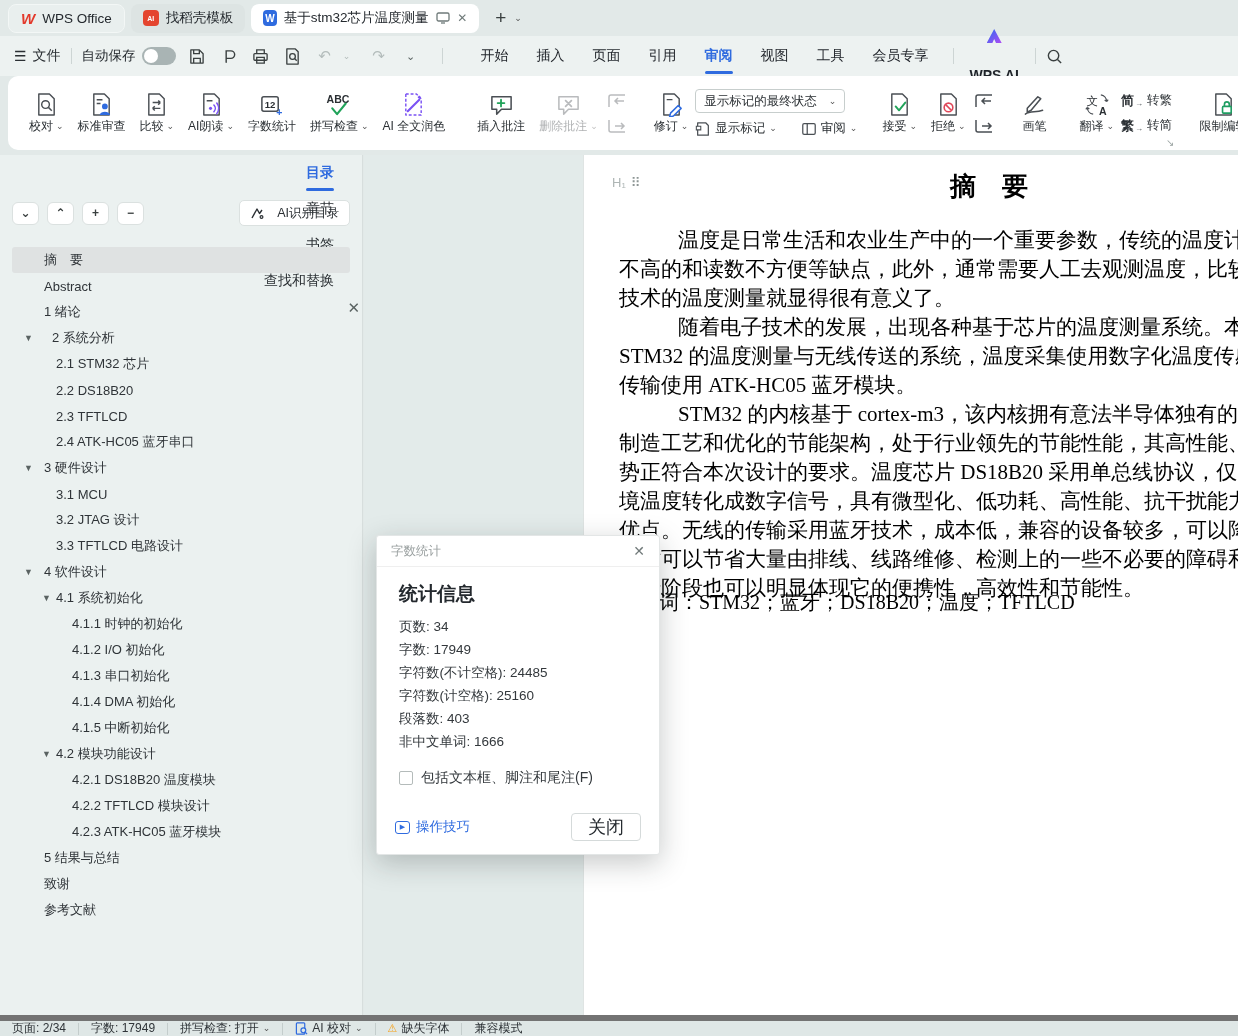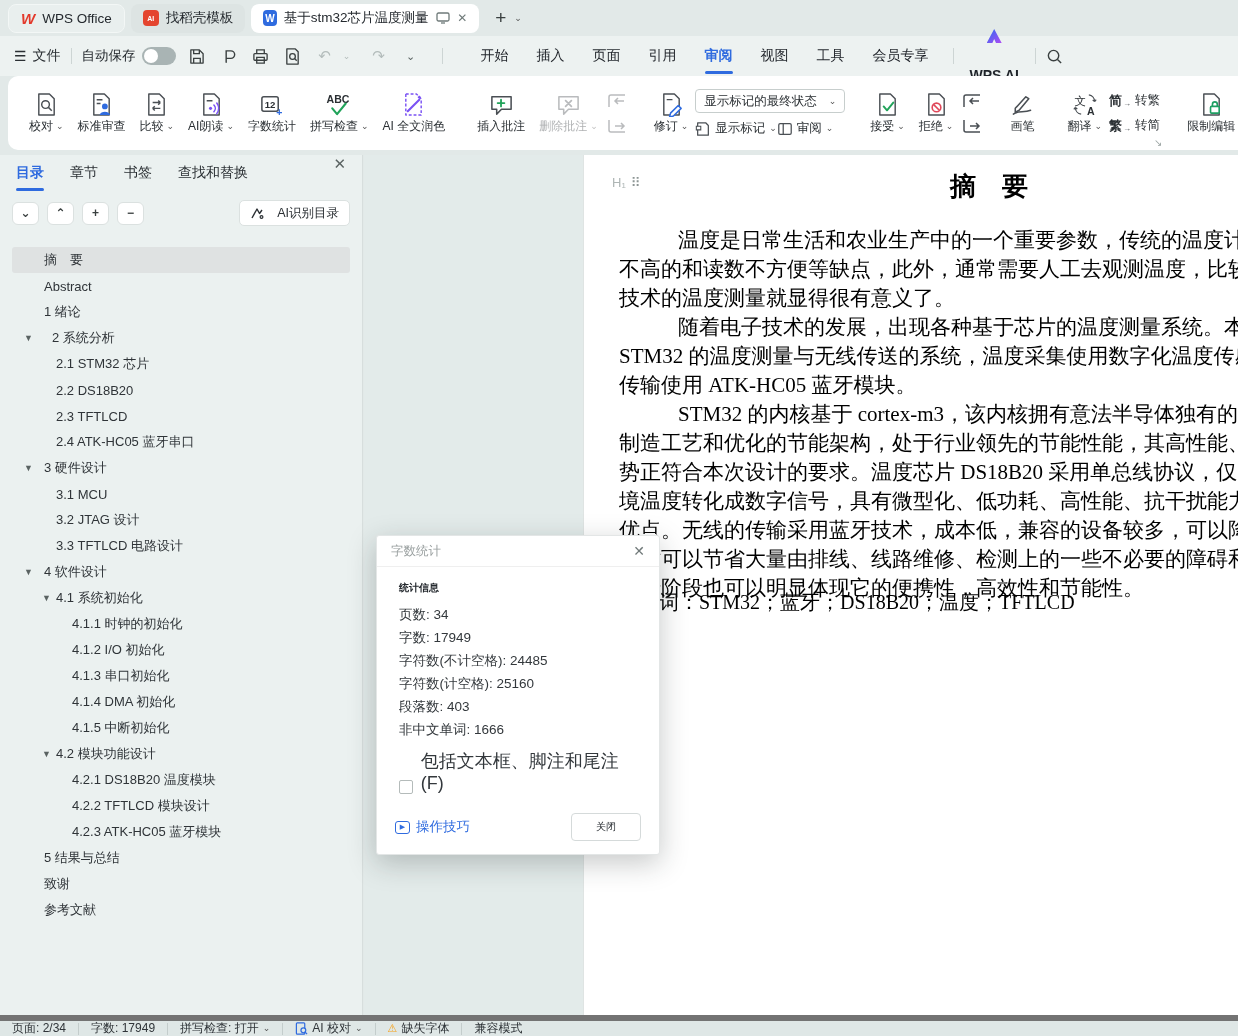--- a/index.html
+++ b/index.html
@@ -37,31 +37,31 @@
   .ai-mark { width:15px; height:14px; background:linear-gradient(135deg,#2a6cf0,#b14bf4); clip-path:polygon(50% 0,100% 100%,62% 100%,50% 72%,38% 100%,0 100%); }
 
   
   .ribbon { position:absolute; left:8px; right:0; top:76px; height:74px; background:#fff; border-radius:10px 0 0 10px; display:flex; align-items:center; padding:0 6px 0 14px; overflow:hidden; }
   .rbtn { display:flex; flex-direction:column; align-items:center; gap:0; padding:5px 7px; border-radius:6px; }
   .rlabel { font-size:12px; color:#2a2f33; display:flex; align-items:center; gap:3px; white-space:nowrap; }
   .ricon { height:26px; display:flex; align-items:center; justify-content:center; }
   .rdivider { width:1px; background:#e5e9e8; height:56px; margin:0 9px; }
   .rcol { display:flex; flex-direction:column; gap:7px; justify-content:center; }
   .rdropdown { width:150px; height:24px; border:1px solid #c7cecd; border-radius:4px; background:#fff; font-size:12.5px; color:#2a2f33; display:flex; align-items:center; justify-content:space-between; padding:0 8px; white-space:nowrap; }
-  .rsmallrow { display:flex; gap:0; }
+  .rsmallrow { display:flex; gap:24px; }
   .rsmall { display:flex; align-items:center; gap:4px; font-size:12.5px; color:#2a2f33; white-space:nowrap; }
   .rnavcol { display:flex; flex-direction:column; gap:9px; justify-content:center; margin:0 2px; }
   .disabled { opacity:.38; }
   .zh-badge { font-size:13px; color:#2a2f33; font-weight:bold; }
   .expand-arrow { color:#9aa3a2; font-size:10px; align-self:flex-end; margin:0 0 2px -6px; }
 
   
   .main { position:absolute; left:0; top:155px; right:0; bottom:21px; }
   .sidebar { position:absolute; left:0; top:0; bottom:0; width:363px; background:#ebf1f0; border-right:1px solid #d7dedd; }
-  .side-tabs { display:flex; align-items:flex-start; height:38px; padding:0 16px; font-size:14px; }
+  .side-tabs { display:flex; align-items:flex-end; height:38px; padding:0 2px; font-size:14px;flex-direction:column; }
   .side-tab { margin-right:26px; color:#2a2f33; position:relative; padding:9px 0; }
   .side-tab.active { color:#2f6bdf; font-weight:bold; }
   .side-tab.active::after { content:""; position:absolute; left:0; bottom:0; width:28px; height:3px; border-radius:2px; background:#2f6bdf; }
   .side-close { margin-left:auto; color:#5a6362; font-size:15px; }
   .side-controls { display:flex; align-items:center; height:40px; padding:0 12px; gap:8px; }
   .sq-btn { width:27px; height:23px; background:#fff; border:1px solid #dbe1e0; border-radius:6px; display:flex; align-items:center; justify-content:center; font-size:12px; color:#3a4040; font-weight:bold; }
   .ai-toc-btn { margin-left:auto; height:26px; background:#fff; border:1px solid #dbe1e0; border-radius:5px; display:flex; align-items:center; gap:13px; padding:0 10px; font-size:12.5px; color:#2a2f33; }
   .toc { position:absolute; top:92px; left:0; right:0; bottom:0; overflow:hidden; }
   .toc-row { height:26px; display:flex; align-items:center; font-size:13px; color:#2f3438; position:relative; margin:0 12px; border-radius:3px; white-space:nowrap; }
   .toc-row.sel { background:#dfe2e2; }
@@ -77,28 +77,28 @@
   .doc-line { height:29px; line-height:29px; white-space:nowrap; }
   .doc-line.ind { padding-left:59px; }
   .doc-keywords { position:absolute; left:35px; top:434px; font-family:"Liberation Serif","DejaVu Serif",serif; font-size:20px; color:#000; white-space:nowrap; }
 
   
   .dialog { position:absolute; left:376px; top:535px; width:284px; height:320px; background:#fff; border:1px solid #e3e6e6; border-radius:3px; box-shadow:0 8px 28px rgba(30,40,40,.25); z-index:50; }
   .dlg-titlebar { height:31px; display:flex; align-items:center; padding:0 14px; border-bottom:1px solid #efefef; }
   .dlg-title { font-size:12.5px; color:#9aa0a0; }
   .dlg-close { margin-left:auto; color:#6f7878; font-size:14px; }
   .dlg-body { padding:14px 22px 0 22px; }
-  .dlg-section { font-size:10px; font-weight:bold; color:#24292e; margin-bottom:8px; }
+  .dlg-section { font-size:19px; font-weight:bold; color:#24292e; margin-bottom:8px; }
   .dlg-row { font-size:13.5px; color:#33383c; line-height:23px; }
-  .dlg-check { display:flex; align-items:flex-end; gap:8px; margin-top:8px; font-size:18px; color:#33383c; }
+  .dlg-check { display:flex; align-items:center; gap:8px; margin-top:16px; font-size:14px; color:#33383c; }
   .checkbox { width:14px; height:14px; border:1px solid #b4bbba; border-radius:2px; background:#fff; }
   .dlg-footer { position:absolute; left:18px; right:18px; bottom:13px; display:flex; align-items:center; }
   .dlg-link { display:flex; align-items:center; gap:6px; color:#2f6bdf; font-size:13.5px; }
   .link-icon { width:15px; height:13px; border:1.4px solid #2f6bdf; border-radius:3px; font-size:7px; display:flex; align-items:center; justify-content:center; color:#2f6bdf; }
-  .close-btn { margin-left:auto; width:70px; height:28px; background:#fff; border:1px solid #d5dada; border-radius:4px; font-size:10px; color:#24292e; display:flex; align-items:center; justify-content:center; }
+  .close-btn { margin-left:auto; width:70px; height:28px; background:#fff; border:1px solid #d5dada; border-radius:4px; font-size:18px; color:#24292e; display:flex; align-items:center; justify-content:center; }
 
   
   .statusbar { position:absolute; left:0; bottom:0; width:100%; height:21px; background:#dfe7e6; border-top:6px solid #737373; display:flex; align-items:center; padding:0 12px; font-size:12px; color:#2f3438; }
   .st-item { display:flex; align-items:center; gap:4px; white-space:nowrap; }
   .st-sep { width:1px; height:12px; background:#c4cdcc; margin:0 12px; }
   .warn-icon { color:#f6a21d; font-size:11px; }
 
   svg { display:block; }
 </style>
 </head>

